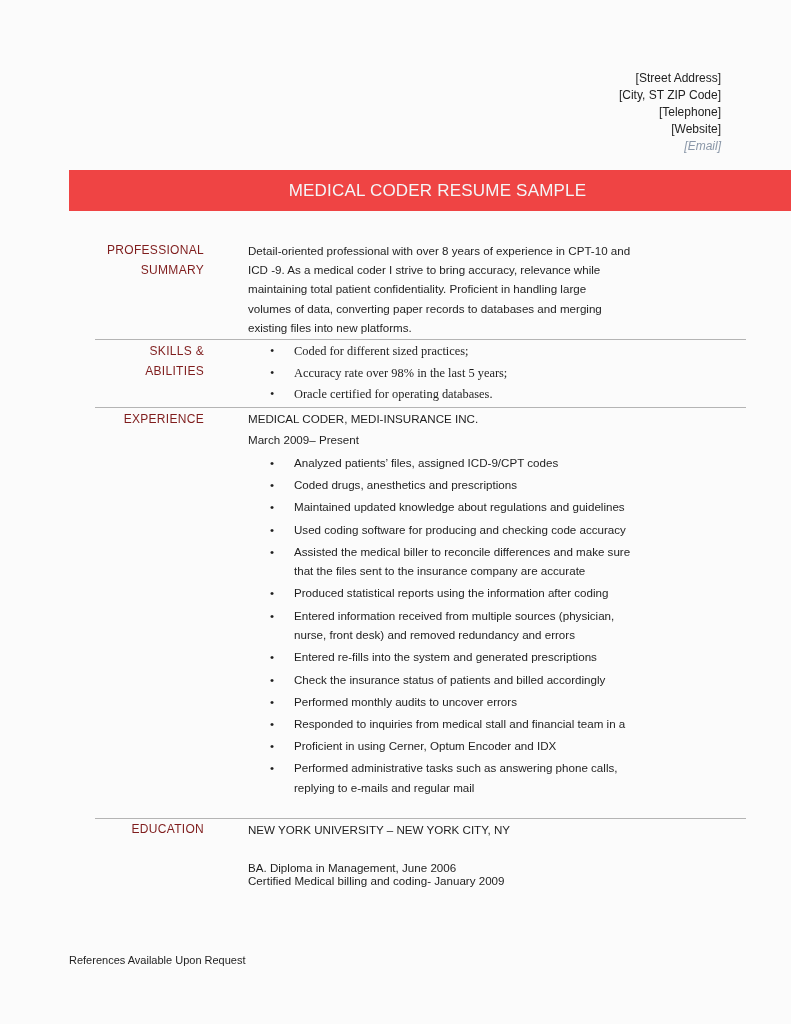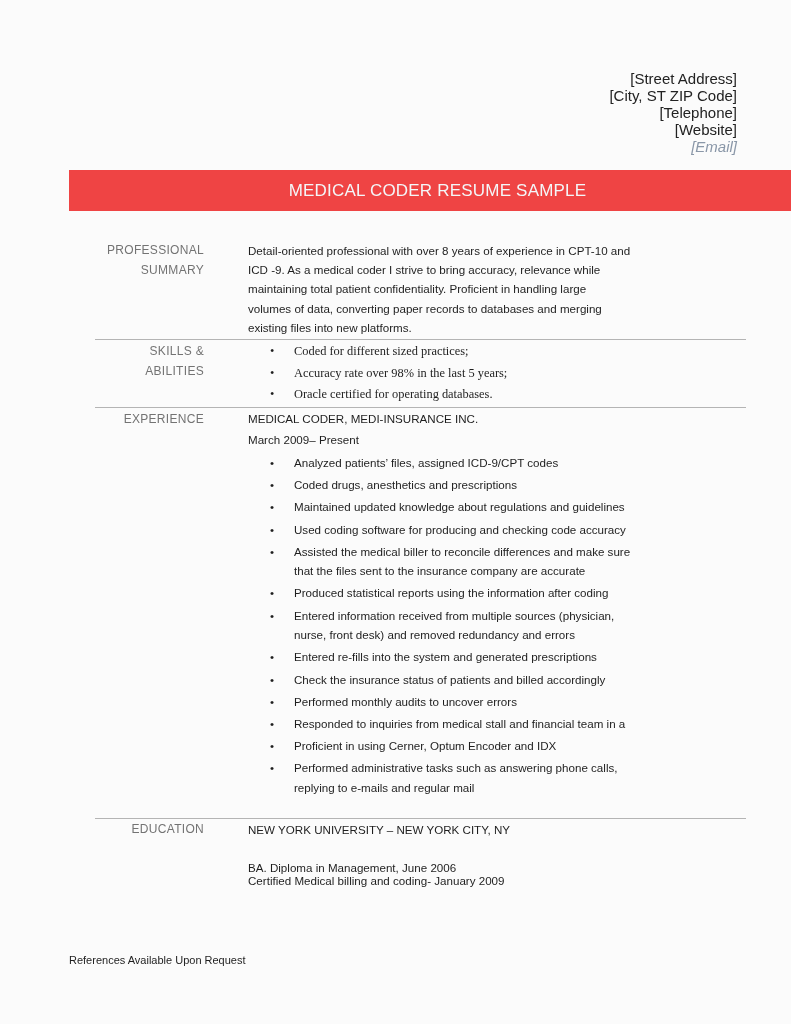--- a/index.html
+++ b/index.html
@@ -1,31 +1,31 @@
 <!DOCTYPE html>
 <html><head>
 <meta charset="utf-8">
 <style>
   html, body { margin: 0; padding: 0; }
   body {
     width: 791px; height: 1024px; background: #fbfbfb; position: relative; overflow: hidden;
     font-family: "Liberation Sans", "DejaVu Sans", sans-serif; color: #1e1e1e;
   }
   .contact {
-    position: absolute; right: 54px; top: 70px; text-align: right;
-    font-size: 15px; line-height: 17px; color: #222;
+    position: absolute; right: 70px; top: 70px; text-align: right;
+    font-size: 12px; line-height: 17px; color: #222;
   }
   .contact .email { color: #8a97a8; font-style: italic; }
   .banner {
     position: absolute; left: 69px; top: 170px; width: 737px; height: 41px;
     background: #ef4444; color: #f4f6f8; font-size: 17px; letter-spacing: 0.2px;
     display: flex; align-items: center; justify-content: center;
   }
   .label {
-    position: absolute; text-align: right; color: #737373; font-size: 12px; line-height: 20px;
+    position: absolute; text-align: right; color: #7f1d1d; font-size: 12px; line-height: 20px;
     letter-spacing: 0.3px;
   }
   .body-text { position: absolute; left: 248px; font-size: 11.6px; line-height: 19.2px; color: #1e1e1e; }
   .divider { position: absolute; left: 95px; width: 651px; height: 0; border-top: 1.5px solid #b4b4b4; }
   .serif-list {
     position: absolute; left: 262px; list-style: none; margin: 0; padding: 0;
     font-family: "Liberation Serif", "DejaVu Serif", serif; font-size: 12.4px; line-height: 21.5px;
   }
   .bullet-list { position: absolute; left: 262px; list-style: none; margin: 0; padding: 0; font-size: 11.6px; }
   .bullet-list li, .serif-list li { position: relative; padding-left: 32px; }

